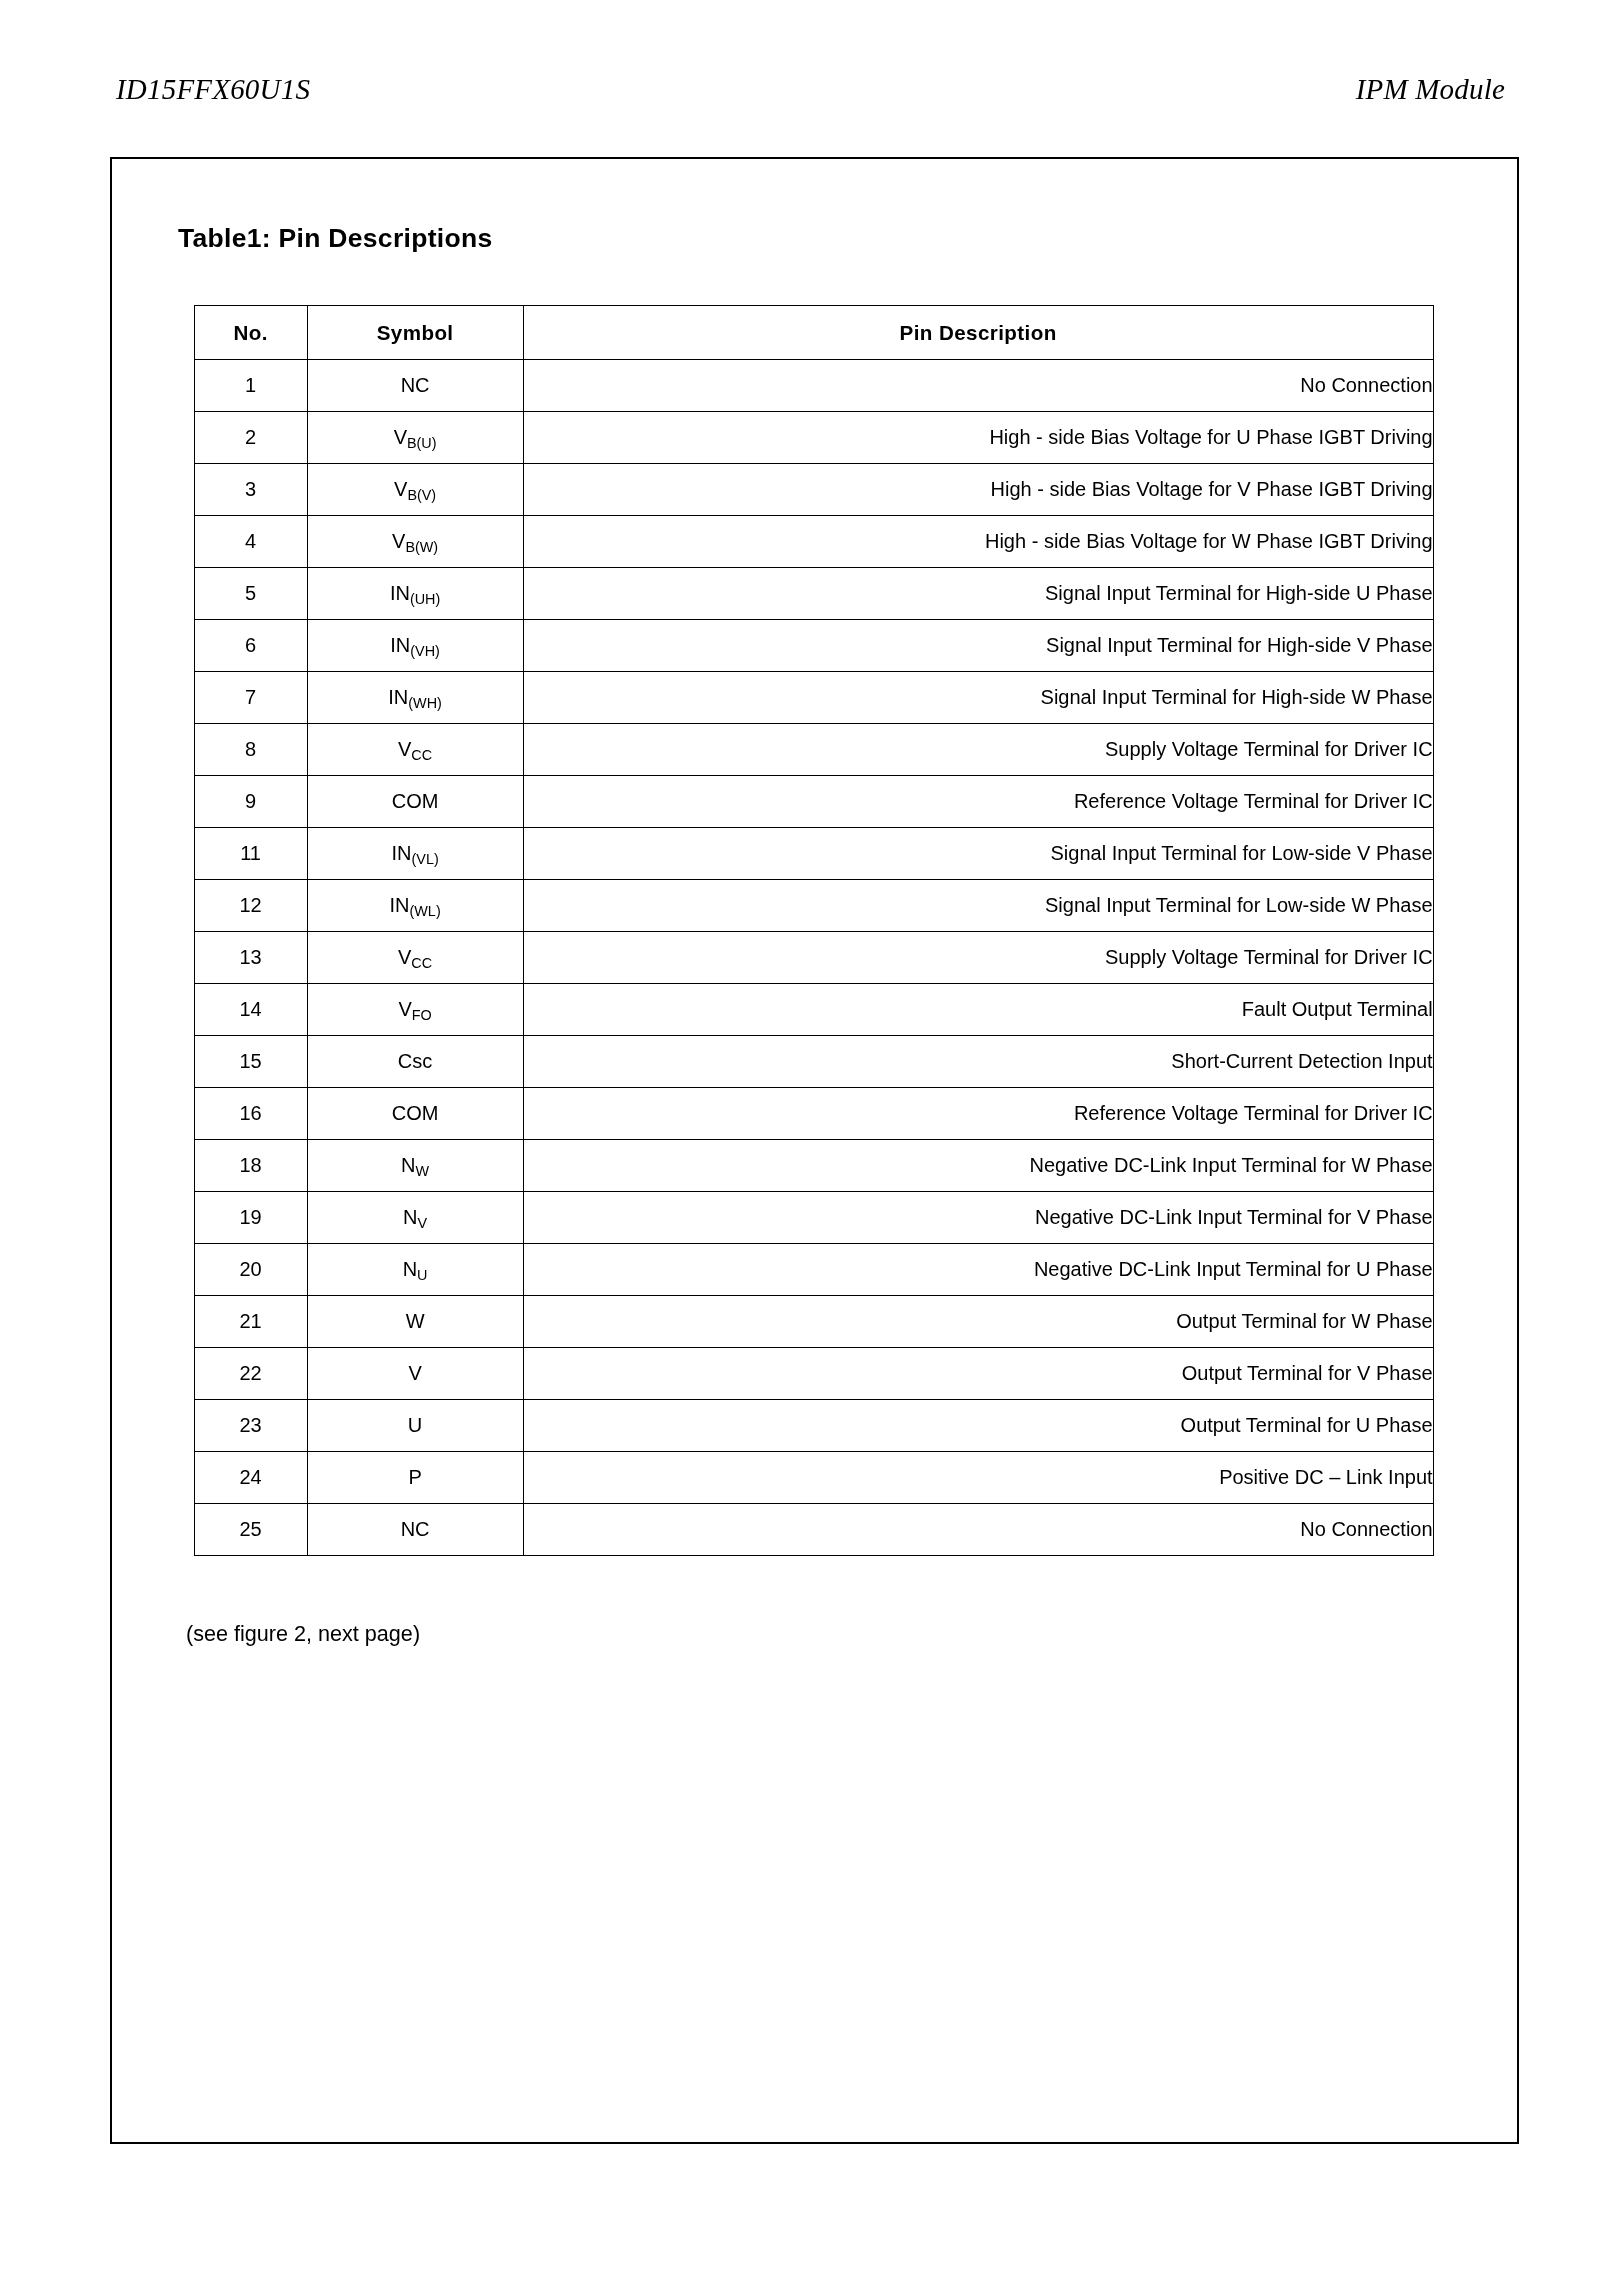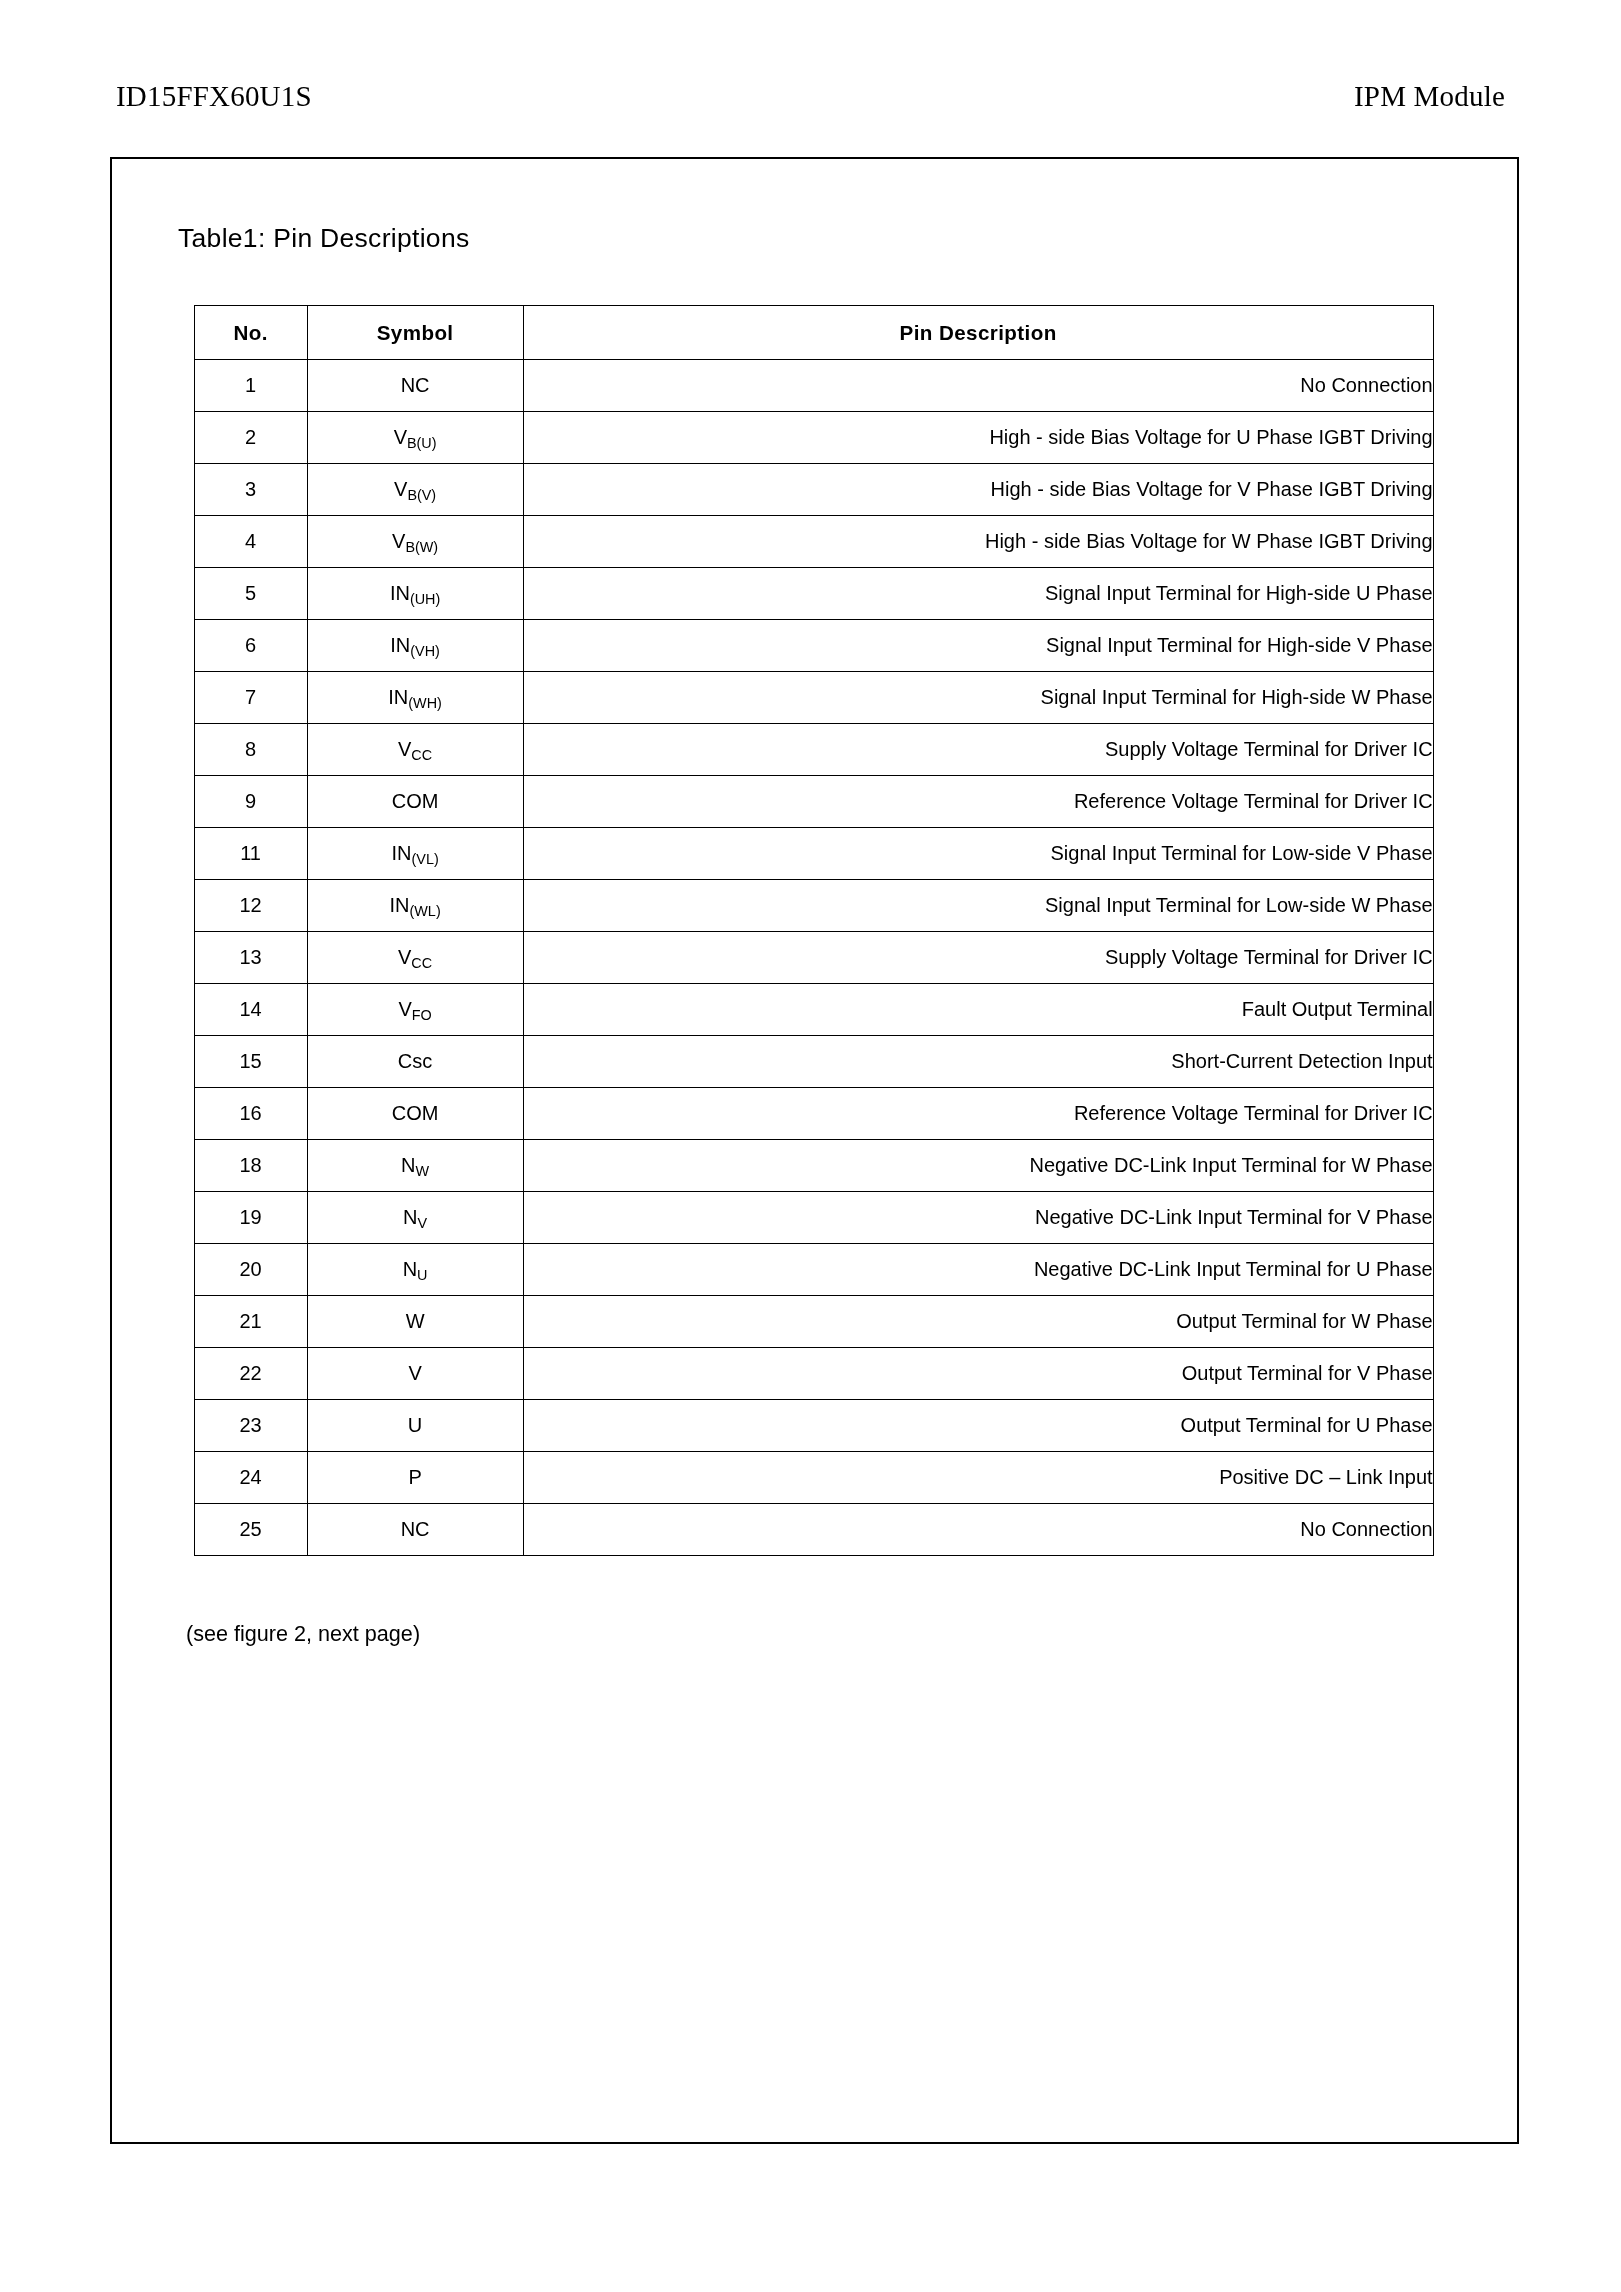--- a/index.html
+++ b/index.html
@@ -15,30 +15,31 @@
     position: relative;
   }
   .page {
     position: relative;
     width: 1621px;
     height: 2293px;
     box-sizing: border-box;
   }
   .header {
     position: absolute;
-    top: 80px;
+    top: 73px;
     left: 116px;
     right: 116px;
     height: 39px;
     display: flex;
     justify-content: space-between;
     align-items: flex-start;
     font-family: "Liberation Serif", serif;
     font-size: 29px;
     letter-spacing: 0.2px;
+    font-style: italic;
   }
   .header-left { white-space: nowrap; }
   .header-right { white-space: nowrap; }
 
   .frame {
     position: absolute;
     top: 157px;
     left: 110px;
     width: 1409px;
     height: 1987px;
@@ -48,21 +49,21 @@
 
   .content {
     position: absolute;
     top: 223px;
     left: 176px;
     width: 1274px;
   }
 
   .table-title {
     font-size: 26.5px;
-    font-weight: normal;
+    font-weight: bold;
     letter-spacing: 0.3px;
     margin: 0 0 51px 2px;
   }
 
   table.pin-table {
     border-collapse: collapse;
     table-layout: fixed;
     width: 1238px;
     margin-left: 17.6px;
   }

